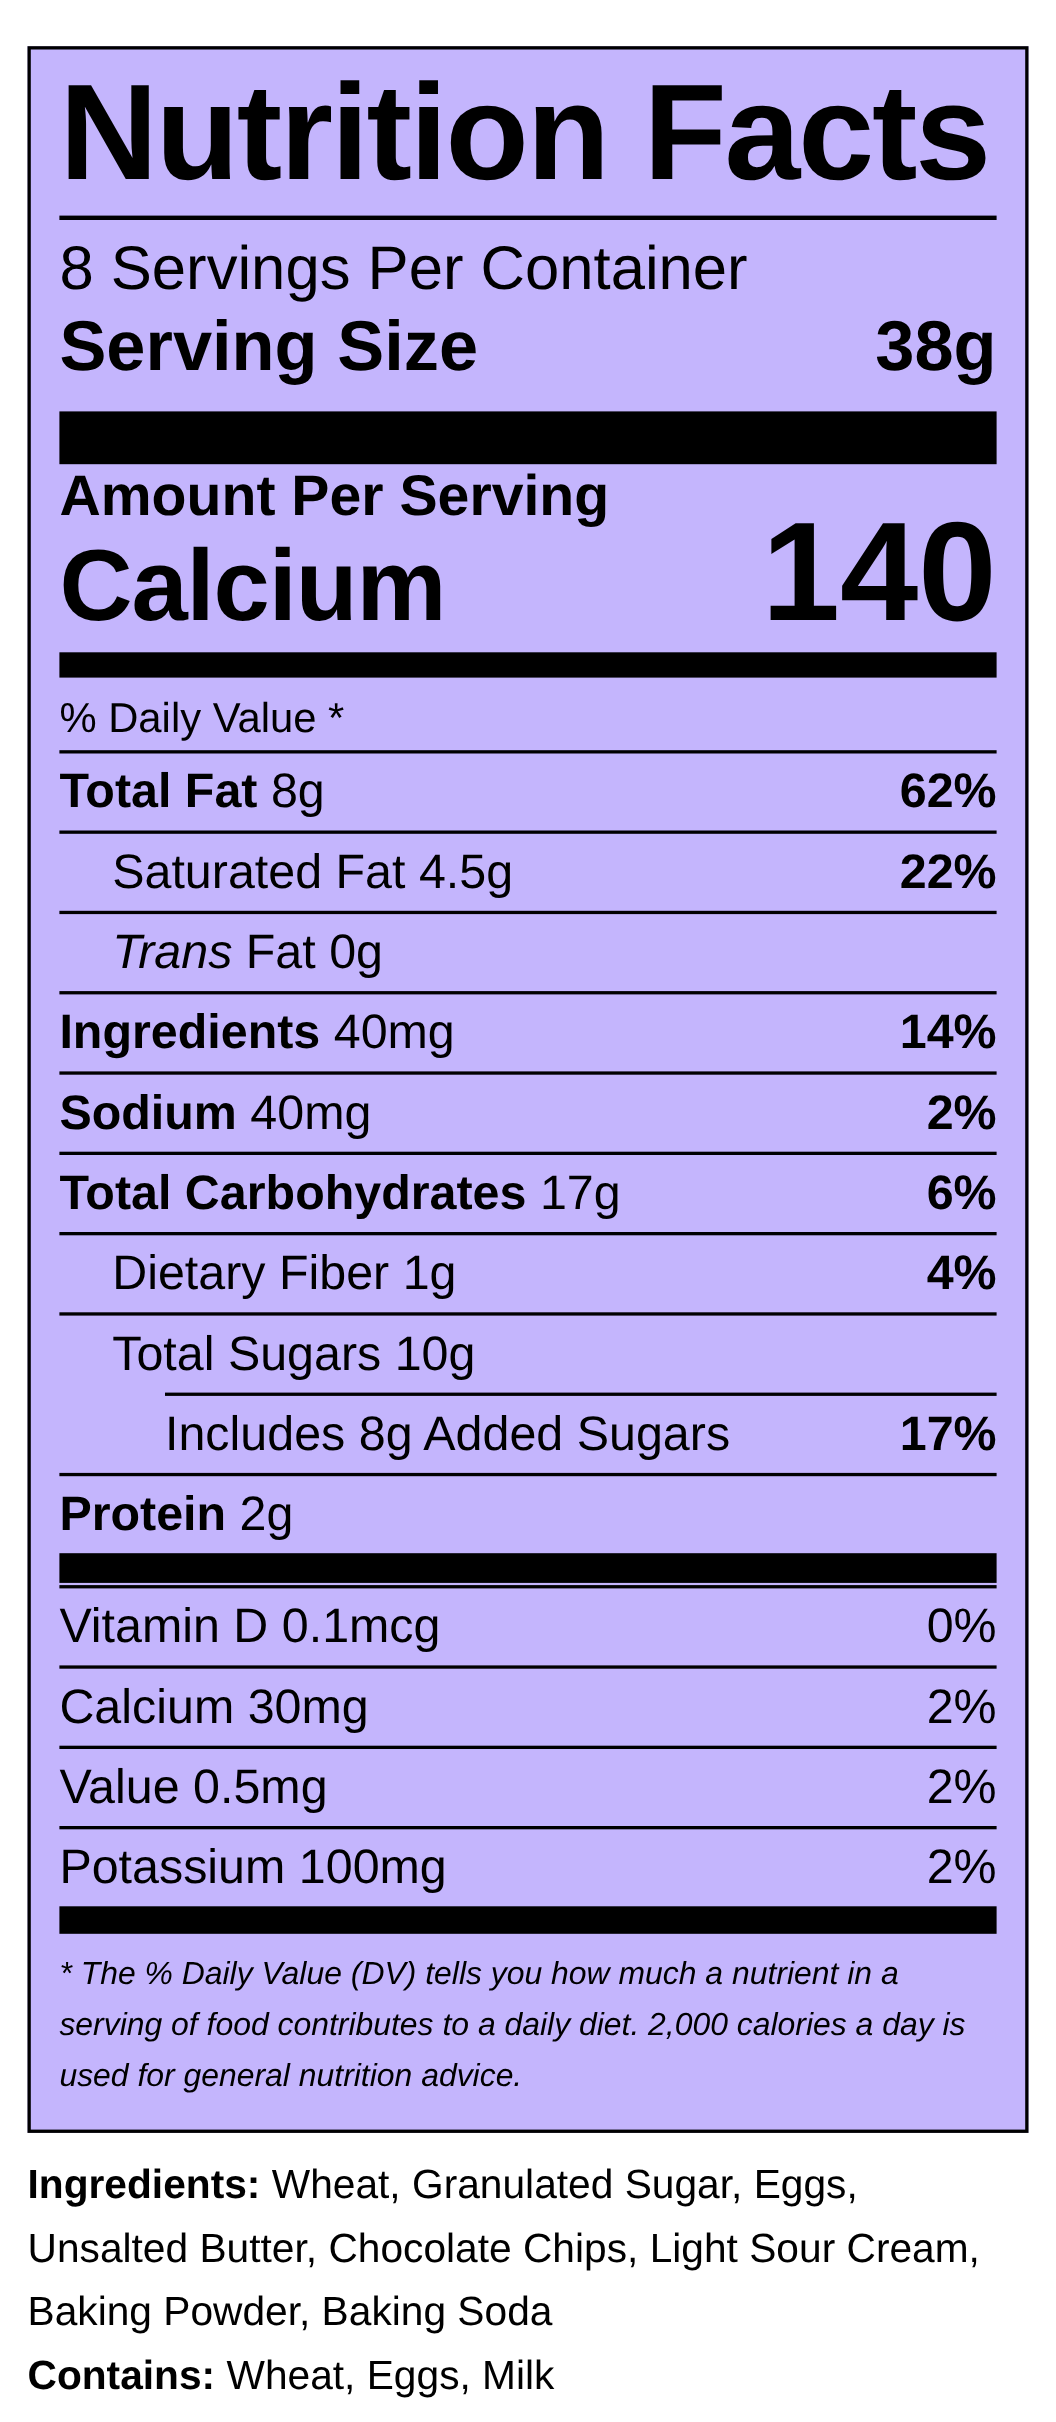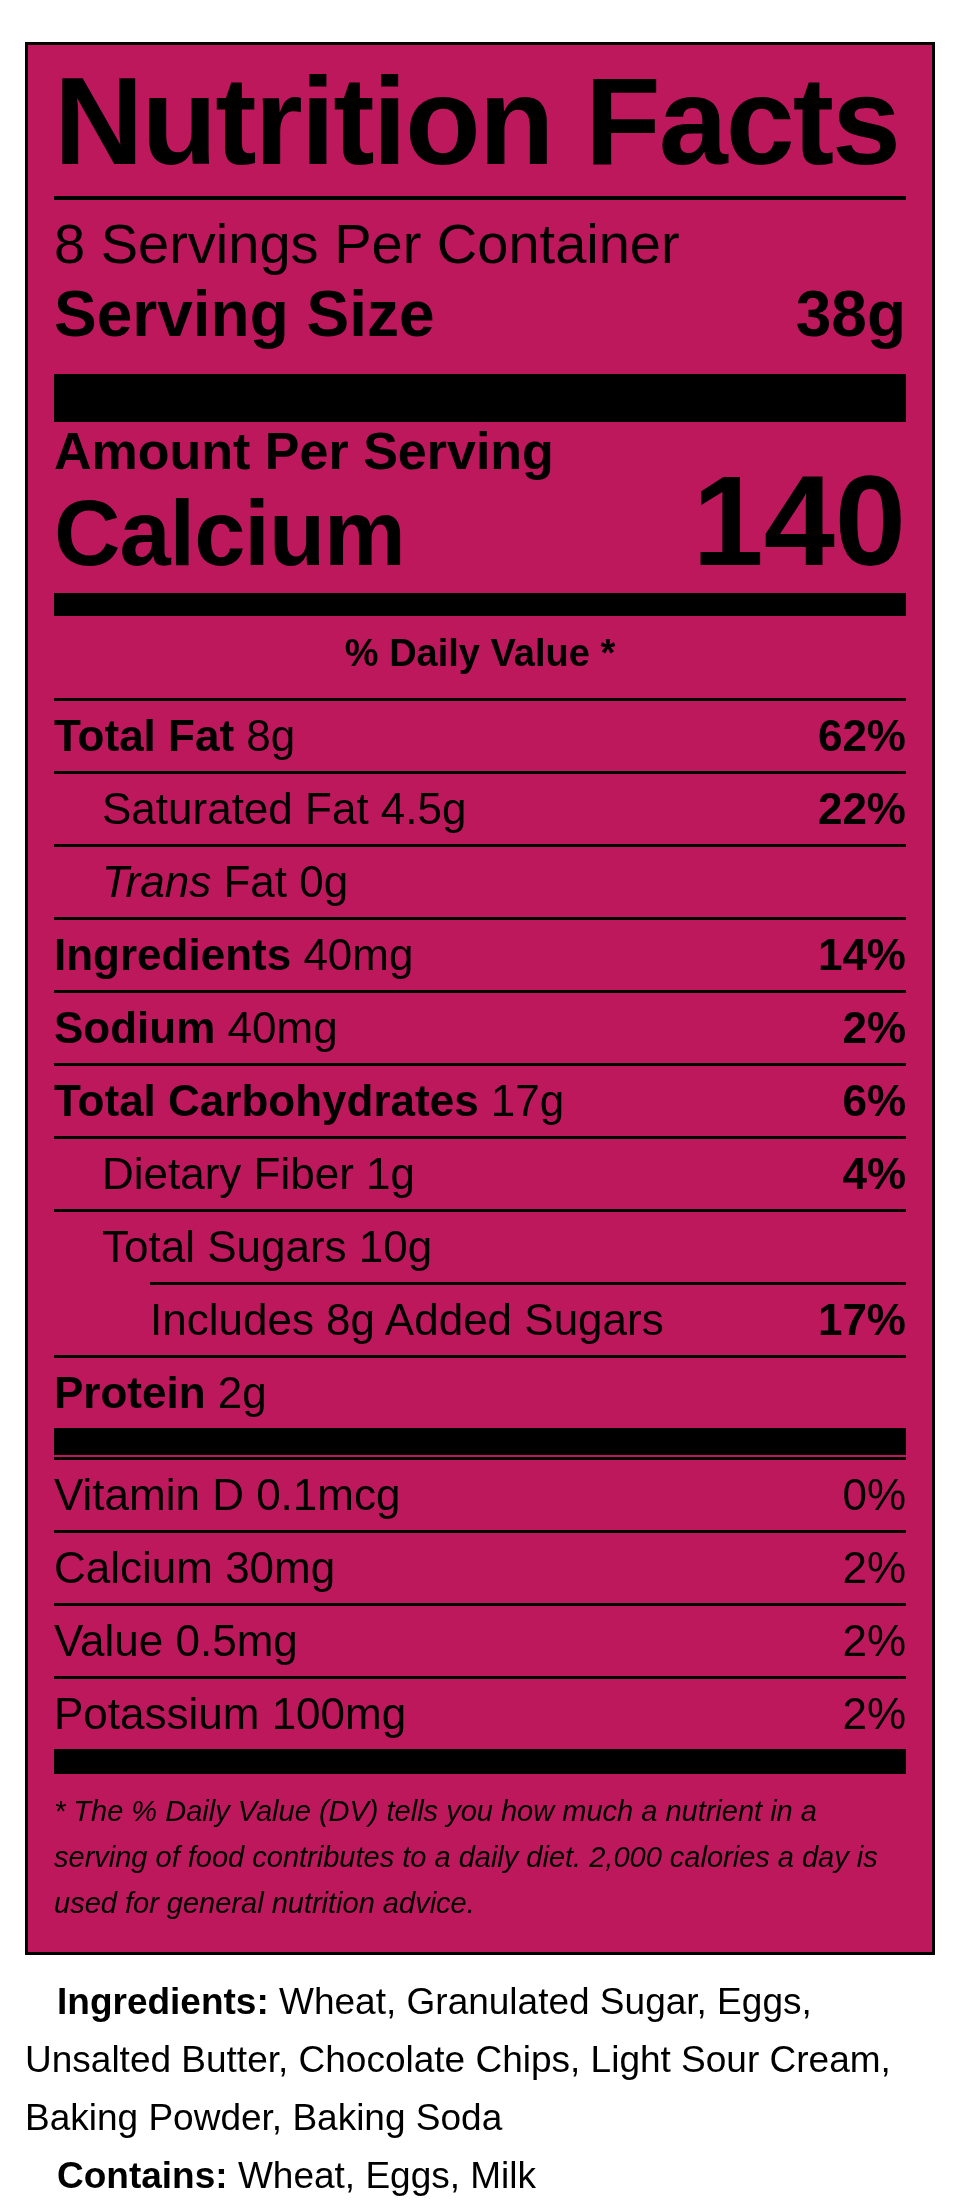--- a/index.html
+++ b/index.html
@@ -7,21 +7,21 @@
     width:960px;height:2202px;
     color:#000;
     font-family:"Liberation Sans","DejaVu Sans",sans-serif;
     -webkit-font-smoothing:antialiased;
     overflow:hidden;
   }
   .box{
     margin:42px 25px 0 25px;
     border:3px solid #000;
     padding:0 26px;
-    background:#be185d;
+    background:#c4b5fd;
   }
   .title{
     font-size:124px;
     font-weight:900;
     letter-spacing:-2px;
     line-height:1.0;
     padding-top:14px;
     margin:0;
     white-space:nowrap;
   }
@@ -47,23 +47,23 @@
     padding-top:1px;
   }
   .calories-row{
     display:flex;justify-content:space-between;align-items:baseline;
     margin-top:-10px;
     padding-bottom:8px;
   }
   .calories-word{font-size:92px;font-weight:bold;letter-spacing:-1px;line-height:104px;}
   .calories-num{font-size:128px;font-weight:bold;line-height:104px;}
   .dv-header{
-    text-align:center;
-    font-size:38px;font-weight:bold;line-height:42px;
-    padding:16px 0 24px 0;
+    text-align:left;
+    font-size:38px;font-weight:normal;line-height:42px;
+    padding:16px 0 8px 0;
   }
   .nrow{
     display:flex;justify-content:space-between;align-items:baseline;
     font-size:44px;line-height:48px;
     padding:11px 0;
   }
   .nrow .nm{flex:1 1 auto;}
   .nrow .dv{flex:0 0 auto;padding-left:20px;}
   .dv-bold{font-weight:bold;}
   .ind1{padding-left:48px;}
@@ -75,21 +75,21 @@
     padding:14px 0 26px 0;
     margin:0;
     font-style:italic;
   }
   .ing-block{
     margin:18px 25px 0 25px;
     width:880px;
     font-size:37px;line-height:58px;
   }
   .ing-block p{margin:0;}
-  .lbl-bold{font-weight:bold;margin-left:32px;}
+  .lbl-bold{font-weight:bold;}
 </style>
 </head>
 <body>
 
 <div class="box">
   <h1 class="title">Nutrition Facts</h1>
   <div class="rule4"></div>
 
   <div class="servings">8 Servings Per Container</div>
 

